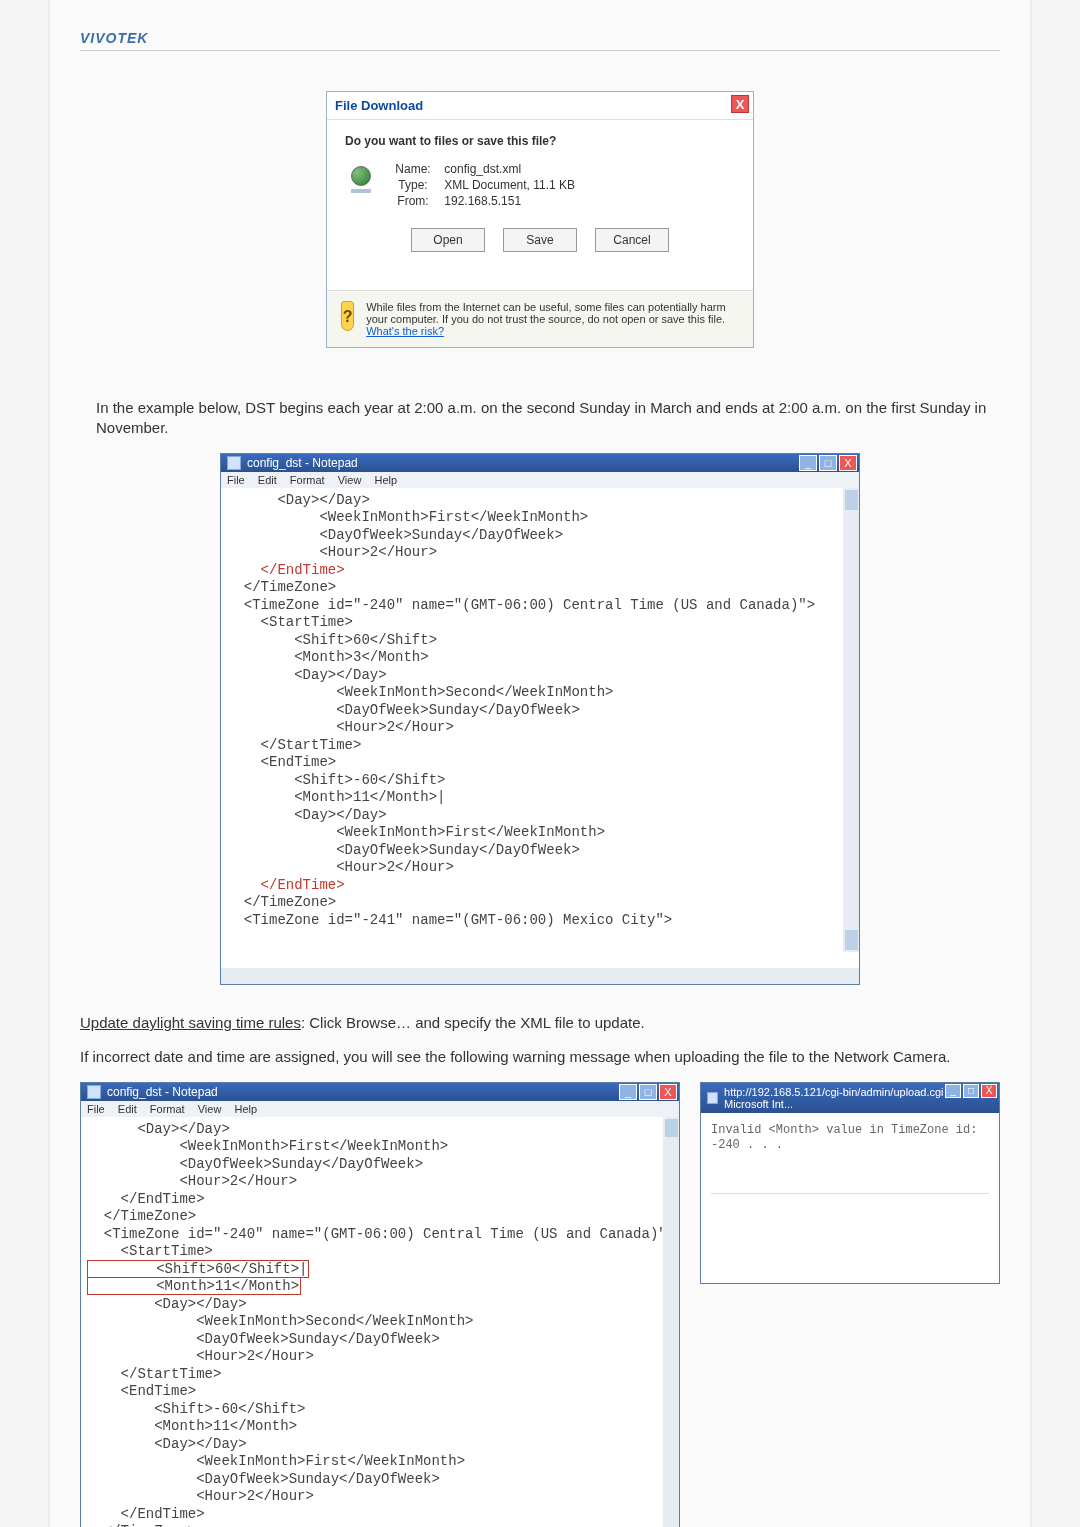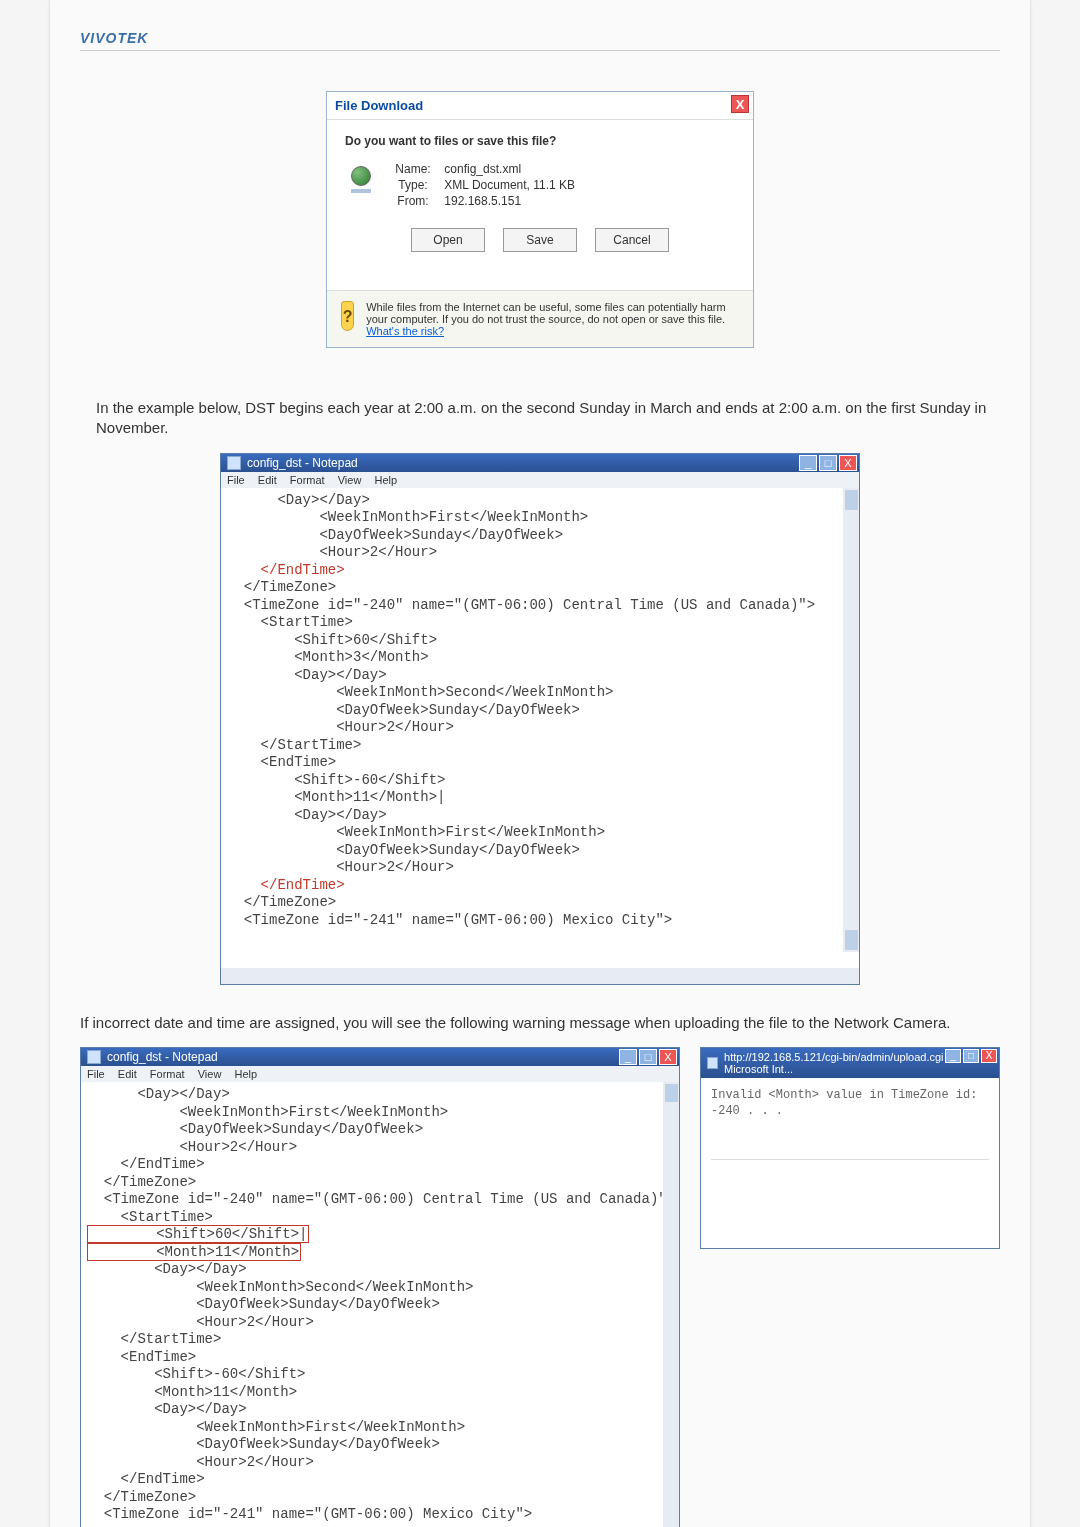--- a/index.html
+++ b/index.html
@@ -321,20 +321,23 @@
 <span>  &lt;/TimeZone&gt;
   &lt;TimeZone id="-241" name="(GMT-06:00) Mexico City"&gt;</span>
       <div class="np-scroll-right">
         <div class="thumb" style="top:2px; height:20px;"></div>
         <div class="thumb" style="bottom:2px; height:20px;"></div>
       </div>
     </div>
     <div class="np-scroll-bottom"></div>
   </div>
 
+  <p class="body-text">
+    <span class="underline">Update daylight saving time rules</span><span>: Click Browse… and specify the XML file to update.</span>
+  </p>
 
   <p class="body-text">If incorrect date and time are assigned, you will see the following warning message when uploading the file to the Network Camera.</p>
 
   <div class="row2cols">
     <div class="notepad small">
       <div class="np-title">
         <span class="np-ico"></span>
         <span>config_dst - Notepad</span>
         <div class="np-winbtns">
           <span>_</span>

